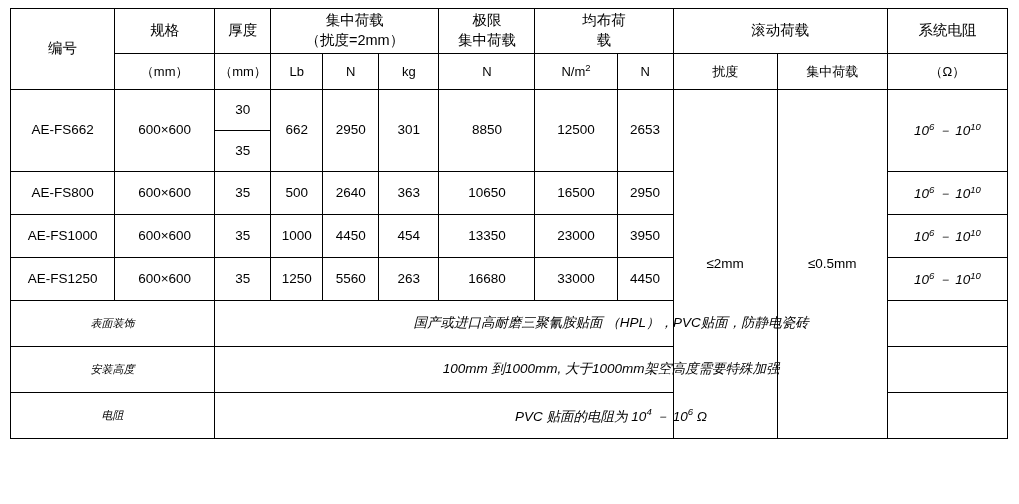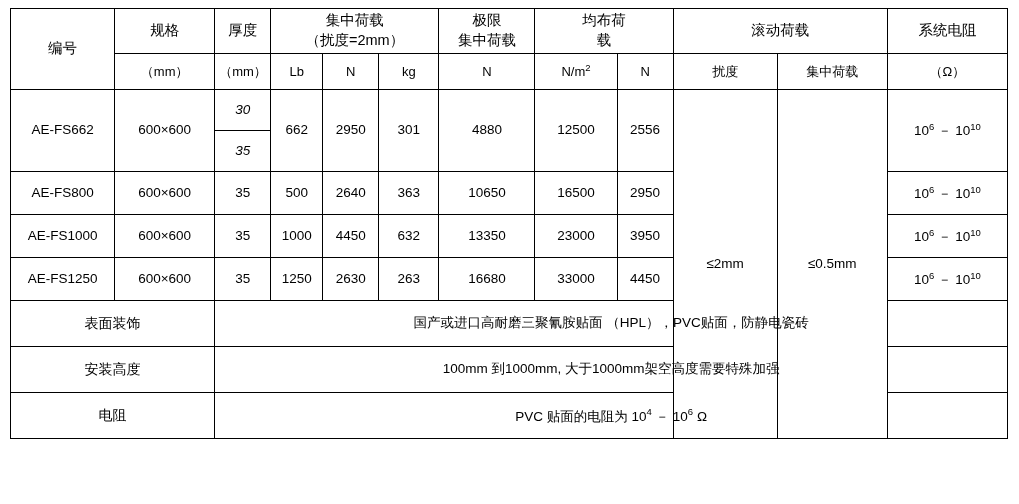--- a/index.html
+++ b/index.html
@@ -47,38 +47,39 @@
   .row-body td {
     height: 36px;
     font-size: 13.5px;
   }
   .row-tall td {
     height: 38px;
   }
   .sub-cell {
     height: 36px;
     font-size: 13.5px;
-    font-style: italic;
   }
   .note-label {
     text-align: left;
     padding-left: 10px;
-    font-size: 14px;
+    font-size: 11px;
     height: 41px;
+    font-style: italic;
   }
   .note-value {
     text-align: left;
     padding-left: 10px;
     font-size: 13.5px;
+    font-style: italic;
   }
   sup {
     font-size: 9.5px;
     vertical-align: super;
   }
-  .nobr { white-space: nowrap; }
+  .nobr { white-space: nowrap; font-style: italic; }
   .res-cell {
     font-size: 13.5px;
   }
   .big-merge {
     font-size: 13.5px;
     margin-left: 39px;
   }
   .th-id { width: 104px; }
   .th-spec { width: 100px; }
   .th-thick { width: 56px; }
@@ -149,23 +150,23 @@
         <td class="hdr-sub">（Ω）</td>
       </tr>
 
       <tr class="row-body">
         <td rowspan="2">AE-FS662</td>
         <td rowspan="2">600×600</td>
         <td class="sub-cell">30</td>
         <td rowspan="2">662</td>
         <td rowspan="2">2950</td>
         <td rowspan="2">301</td>
-        <td rowspan="2">4880</td>
+        <td rowspan="2">8850</td>
         <td rowspan="2">12500</td>
-        <td rowspan="2">2556</td>
+        <td rowspan="2">2653</td>
         <td rowspan="8" class="big-merge">≤2mm</td>
         <td rowspan="8" class="big-merge">≤0.5mm</td>
         <td rowspan="2" class="res-cell">
           <span class="nobr"><span>10</span><sup>6</sup>
           <span>－</span>
           <span>10</span><sup>10</sup></span>
         </td>
       </tr>
 
       <tr class="row-body">
@@ -188,37 +189,37 @@
           <span>10</span><sup>10</sup></span>
         </td>
       </tr>
 
       <tr class="row-body row-tall">
         <td>AE-FS1000</td>
         <td>600×600</td>
         <td>35</td>
         <td>1000</td>
         <td>4450</td>
-        <td>632</td>
+        <td>454</td>
         <td>13350</td>
         <td>23000</td>
         <td>3950</td>
         <td class="res-cell">
           <span class="nobr"><span>10</span><sup>6</sup>
           <span>－</span>
           <span>10</span><sup>10</sup></span>
         </td>
       </tr>
 
       <tr class="row-body row-tall">
         <td>AE-FS1250</td>
         <td>600×600</td>
         <td>35</td>
         <td>1250</td>
-        <td>2630</td>
+        <td>5560</td>
         <td>263</td>
         <td>16680</td>
         <td>33000</td>
         <td>4450</td>
         <td class="res-cell">
           <span class="nobr"><span>10</span><sup>6</sup>
           <span>－</span>
           <span>10</span><sup>10</sup></span>
         </td>
       </tr>

